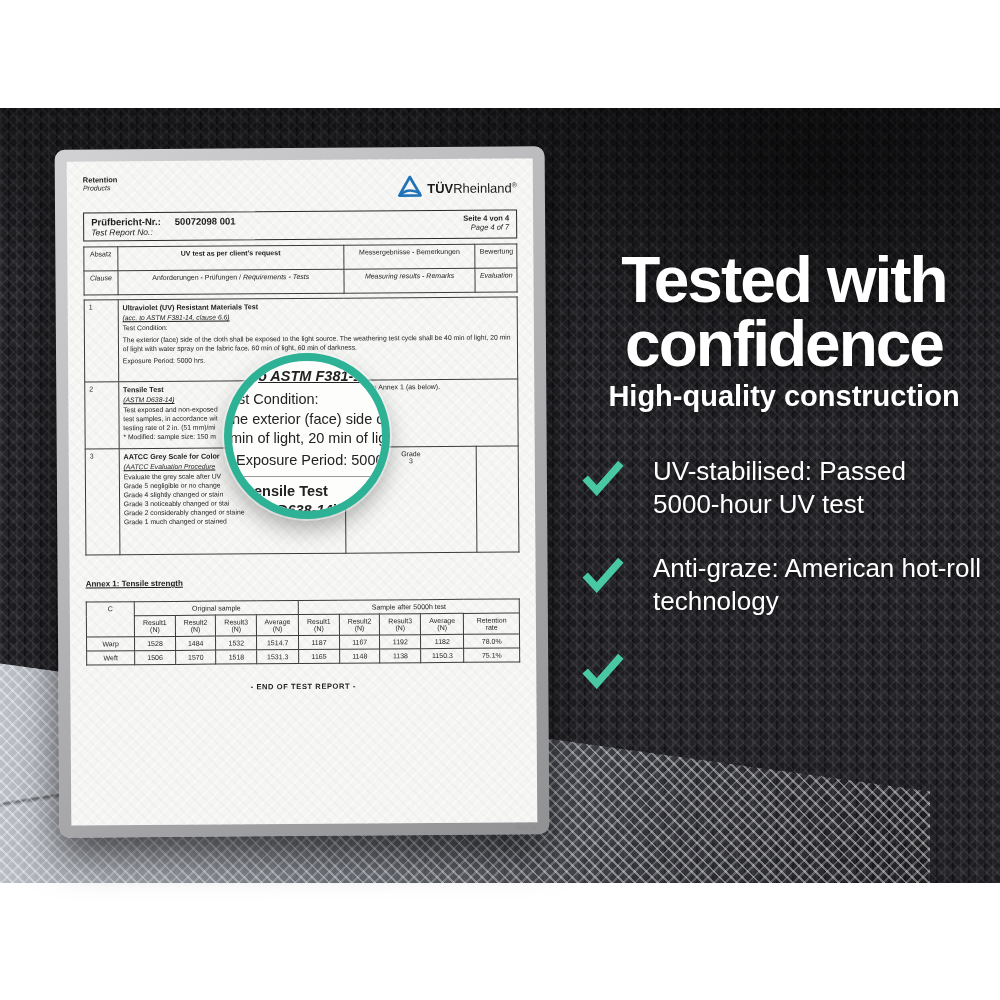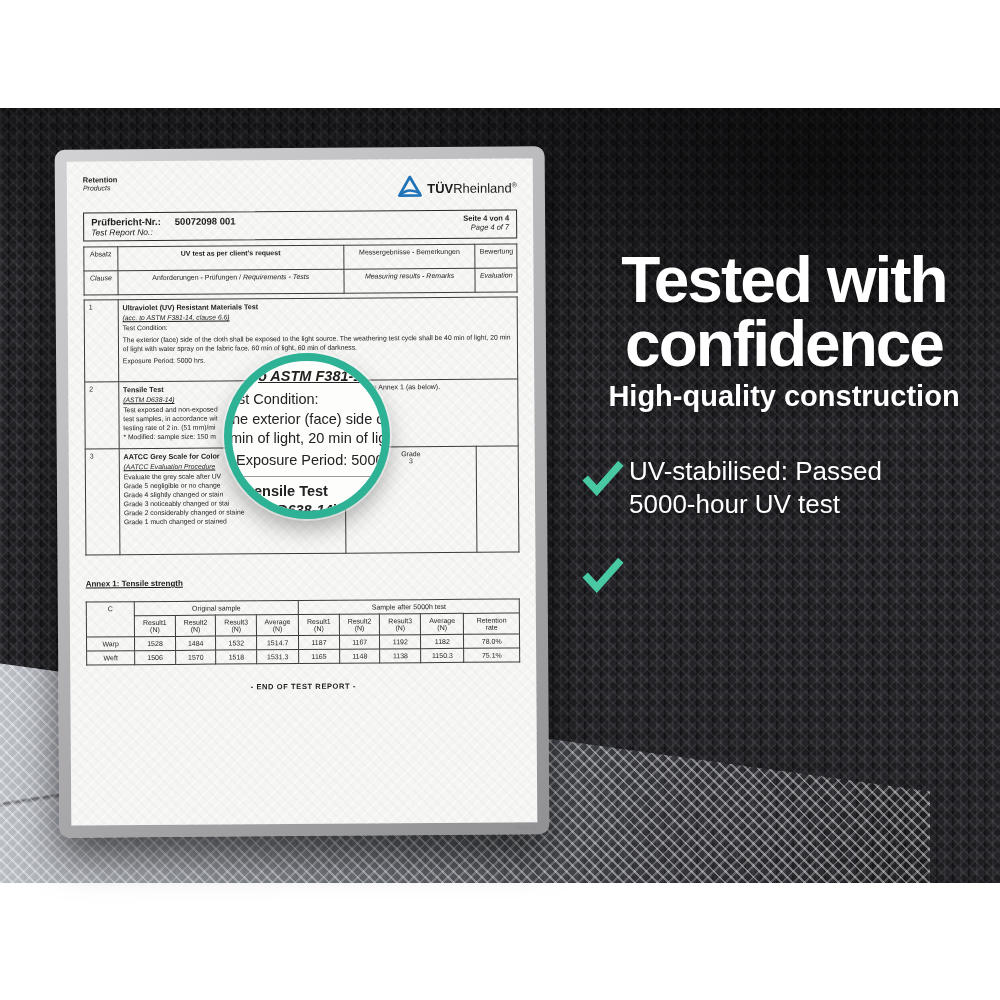--- a/index.html
+++ b/index.html
@@ -85,21 +85,21 @@
   .mag-hr{border-top:1px solid #9a9a9a;margin:8px -20px 6px -20px;height:0;}
   .mag-l5{font-weight:bold;margin-left:22px;}
   .mag-l6{font-style:italic;font-weight:bold;text-decoration:underline;margin-left:20px;margin-top:3px;}
 
   
   .mk{position:absolute;left:572px;top:140px;width:424px;color:#ffffff;text-align:center;}
   .mk-headline{font-size:64px;font-weight:800;line-height:1.0;letter-spacing:-2px;white-space:pre-line;
     text-shadow:0 3px 8px rgba(0,0,0,0.45);}
   .mk-sub{font-size:29px;font-weight:600;margin-top:4px;text-shadow:0 2px 6px rgba(0,0,0,0.4);}
   .mk-bullets{margin-top:42px;display:flex;flex-direction:column;gap:30px;text-align:left;padding-left:10px;}
-  .bullet{display:flex;gap:5px;align-items:flex-start;}
+  .bullet{display:flex;gap:29px;align-items:flex-start;}
   .bullet .check-icon{flex:0 0 auto;margin-top:5px;}
   .bullet-text{font-size:26px;line-height:1.28;white-space:pre-line;font-weight:400;
     text-shadow:0 2px 5px rgba(0,0,0,0.5);}
 </style>
 </head>
 <body>
 
 <div id="root">
 
   <div class="band">
@@ -295,20 +295,29 @@
           </span>
           <span class="bullet-text">UV-stabilised: Passed
 5000-hour UV test</span>
         </div>
         <div class="bullet">
           <span class="check-icon">
             <svg width="42" height="36" viewBox="0 0 40 34">
                 <path d="M3 17 L14 29 L37 3" fill="none" stroke="#48c8a3" stroke-width="7"></path>
               </svg>
           </span>
+          <span class="bullet-text">Anti-graze: American hot-roll
+technology</span>
+        </div>
+        <div class="bullet">
+          <span class="check-icon">
+            <svg width="42" height="36" viewBox="0 0 40 34">
+                <path d="M3 17 L14 29 L37 3" fill="none" stroke="#48c8a3" stroke-width="7"></path>
+              </svg>
+          </span>
         </div>
       </div>
     </div>
   </div>
 
   <div class="mag">
     <div class="mag-ref">o ASTM F381-1</div>
     <div class="mag-l1">st Condition:</div>
     <div class="mag-l2">he exterior (face) side of</div>
     <div class="mag-l3">min of light, 20 min of light</div>

